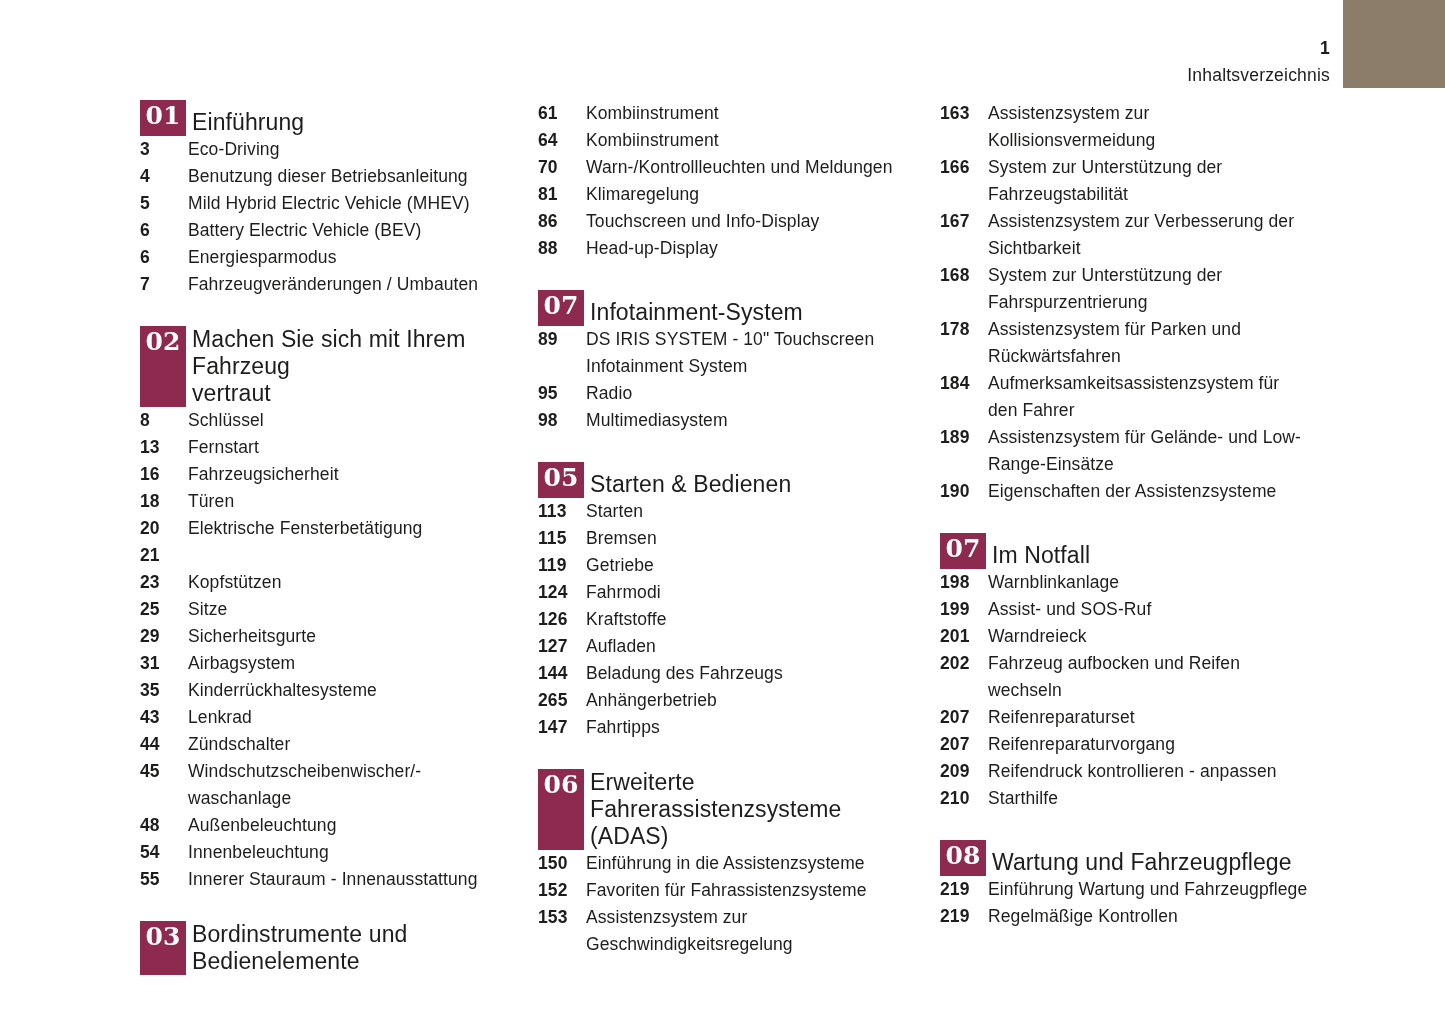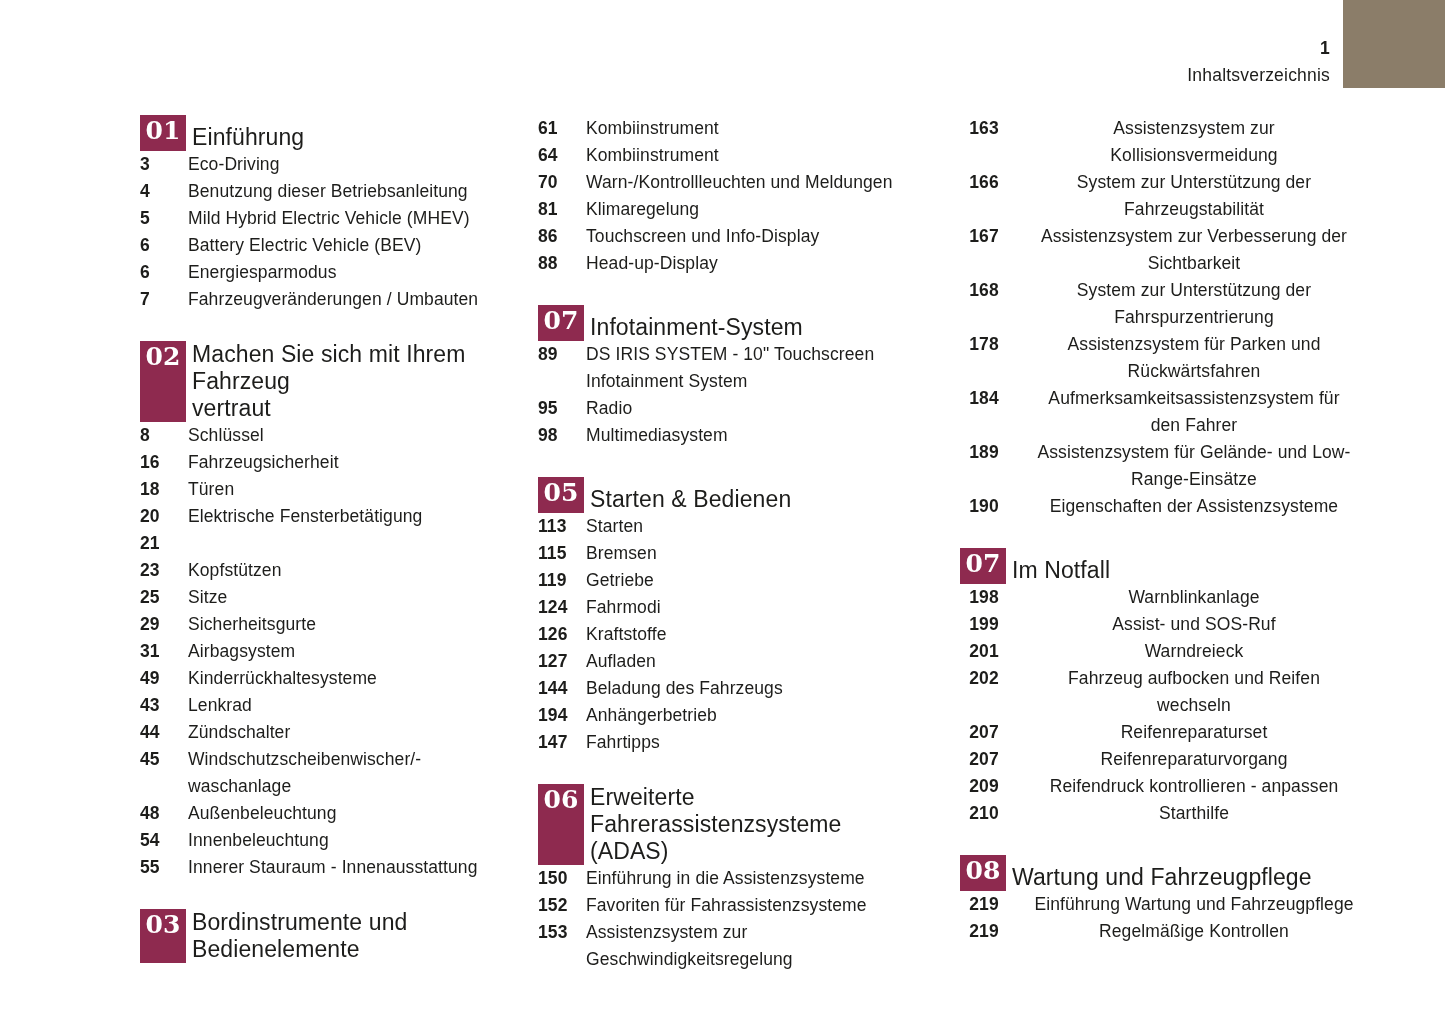--- a/index.html
+++ b/index.html
@@ -16,25 +16,25 @@
   .corner-block{
     position:absolute;left:1343px;top:0;width:102px;height:88px;
     background:var(--corner);
   }
   .page-header{
     position:absolute;top:35px;right:115px;text-align:right;
     font-size:17.5px;line-height:27px;letter-spacing:.2px;
   }
   .page-header .num{font-weight:700;}
   .col{
-    position:absolute;top:100px;margin-top:15px;
+    position:absolute;top:100px;
   }
   .col-1{left:140px;width:402px;}
   .col-2{left:538px;width:404px;}
-  .col-3{left:960px;width:420px;text-align:center;}
+  .col-3{left:940px;width:420px;}
   .section{margin-top:28px;}
   .section:first-child{margin-top:0;}
   .lead + .section{margin-top:28px;}
   .section-header{
     display:flex;align-items:flex-end;min-height:36px;
   }
   .badge{
     flex:none;align-self:stretch;width:46px;min-height:36px;
     background:var(--accent);color:#ffffff;
     font-family:"DejaVu Serif","Liberation Serif",serif;
@@ -97,20 +97,24 @@
       <div class="section-header">
         <div class="badge">02</div>
         <div class="section-title">Machen Sie sich mit Ihrem Fahrzeug
 vertraut</div>
       </div>
       <div class="entry">
         <span class="num">8</span>
         <span class="label">Schlüssel</span>
       </div>
       <div class="entry">
+        <span class="num">13</span>
+        <span class="label">Fernstart</span>
+      </div>
+      <div class="entry">
         <span class="num">16</span>
         <span class="label">Fahrzeugsicherheit</span>
       </div>
       <div class="entry">
         <span class="num">18</span>
         <span class="label">Türen</span>
       </div>
       <div class="entry">
         <span class="num">20</span>
         <span class="label">Elektrische Fensterbetätigung</span>
@@ -128,21 +132,21 @@
       </div>
       <div class="entry">
         <span class="num">29</span>
         <span class="label">Sicherheitsgurte</span>
       </div>
       <div class="entry">
         <span class="num">31</span>
         <span class="label">Airbagsystem</span>
       </div>
       <div class="entry">
-        <span class="num">49</span>
+        <span class="num">35</span>
         <span class="label">Kinderrückhaltesysteme</span>
       </div>
       <div class="entry">
         <span class="num">43</span>
         <span class="label">Lenkrad</span>
       </div>
       <div class="entry">
         <span class="num">44</span>
         <span class="label">Zündschalter</span>
       </div>
@@ -244,21 +248,21 @@
       </div>
       <div class="entry">
         <span class="num">127</span>
         <span class="label">Aufladen</span>
       </div>
       <div class="entry">
         <span class="num">144</span>
         <span class="label">Beladung des Fahrzeugs</span>
       </div>
       <div class="entry">
-        <span class="num">194</span>
+        <span class="num">265</span>
         <span class="label">Anhängerbetrieb</span>
       </div>
       <div class="entry">
         <span class="num">147</span>
         <span class="label">Fahrtipps</span>
       </div>
     </div>
     <div class="section">
       <div class="section-header">
         <div class="badge">06</div>

